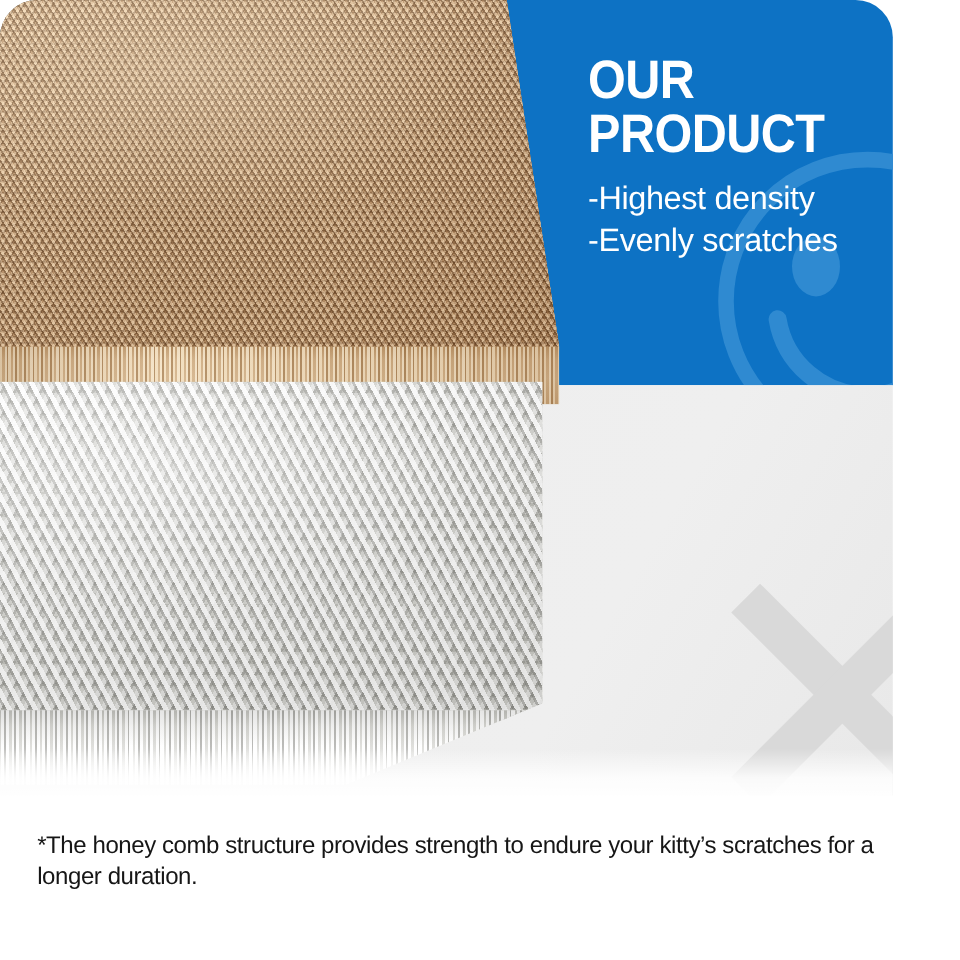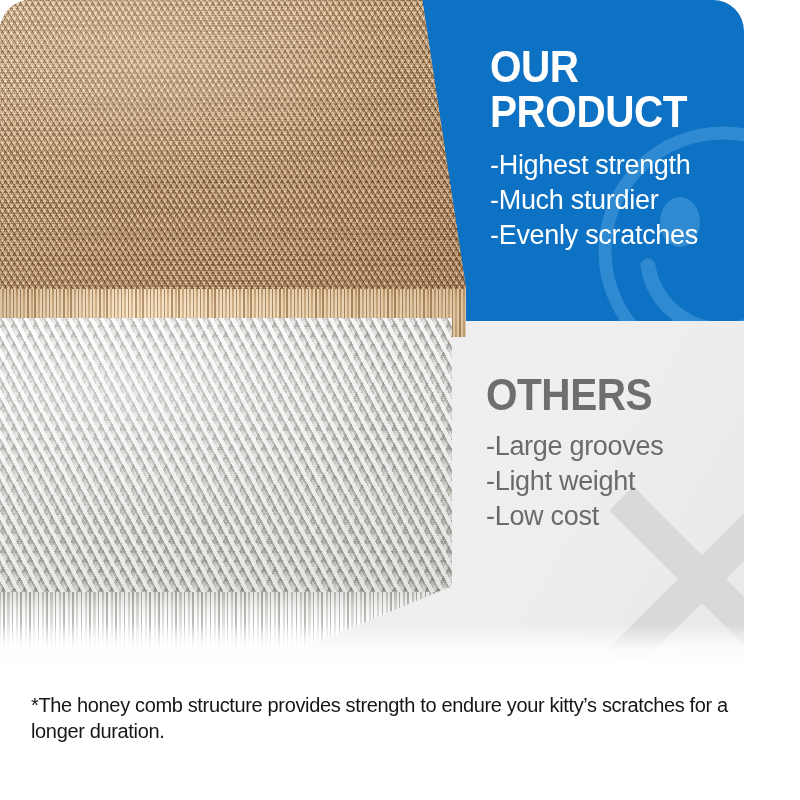--- a/index.html
+++ b/index.html
@@ -302,34 +302,25 @@
   </div>
 
   <div class="board-white">
     <div class="white-face"></div>
     <div class="white-edge"></div>
   </div>
 
   <div class="panel-text text-product">
     <h1 class="heading heading-product">OUR PRODUCT</h1>
     <div class="bullets-product">
-      <p class="bullet bullet-light">-Highest strength</p>
-      <p class="bullet bullet-light">-Much sturdier</p>
+      <p class="bullet bullet-light">-Highest density</p>
       <p class="bullet bullet-light">-Evenly scratches</p>
     </div>
   </div>
 
-  <div class="panel-text text-others">
-    <h2 class="heading heading-others">OTHERS</h2>
-    <div class="bullets-others">
-      <p class="bullet bullet-dark">-Large grooves</p>
-      <p class="bullet bullet-dark">-Light weight</p>
-      <p class="bullet bullet-dark">-Low cost</p>
-    </div>
-  </div>
 
   <div class="fade-bottom"></div>
 
   <div class="caption-bar">
     <p class="caption-text">*The honey comb structure provides strength to endure your kitty’s scratches for a longer duration.</p>
   </div>
 
 </div>
 
 </body></html>

